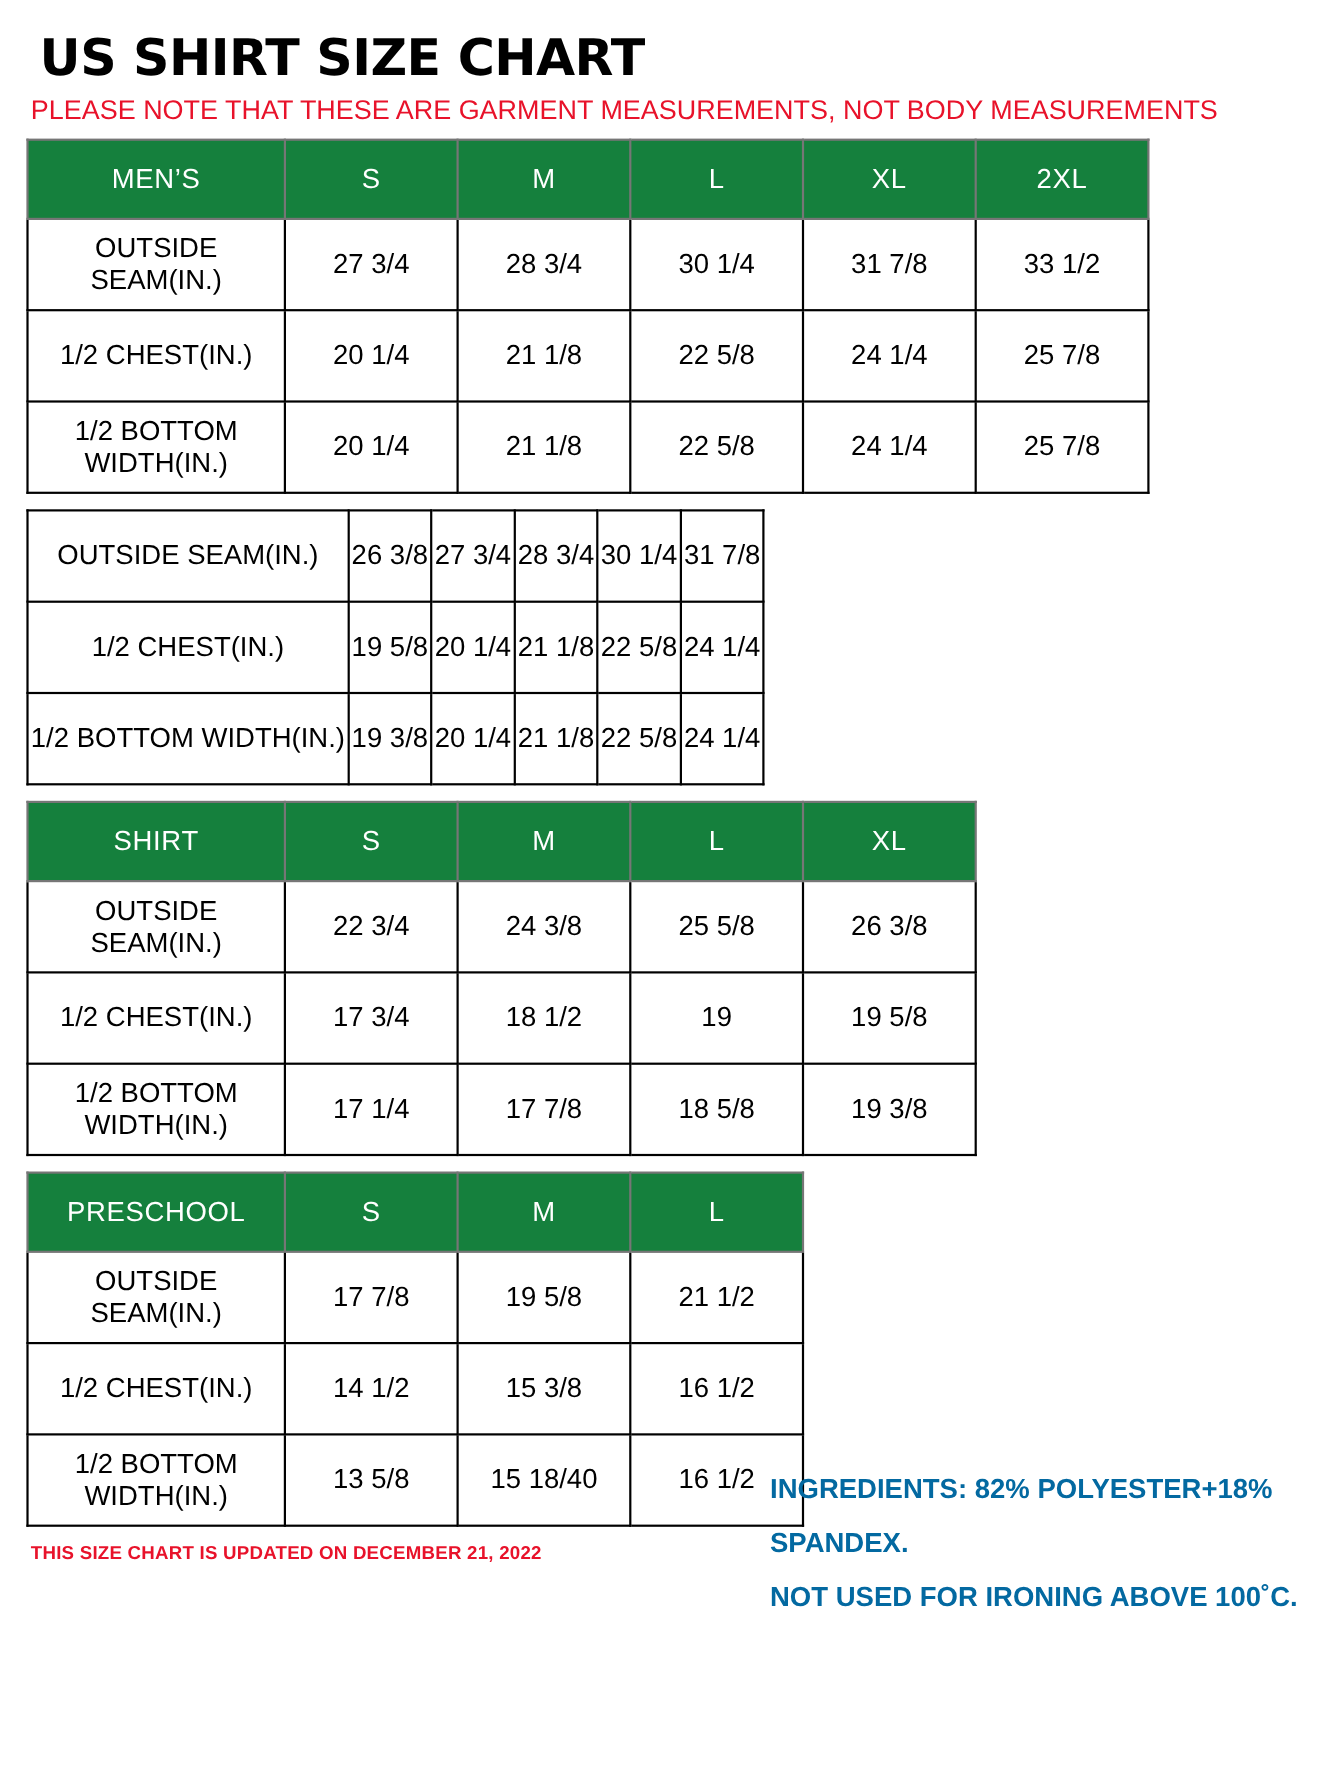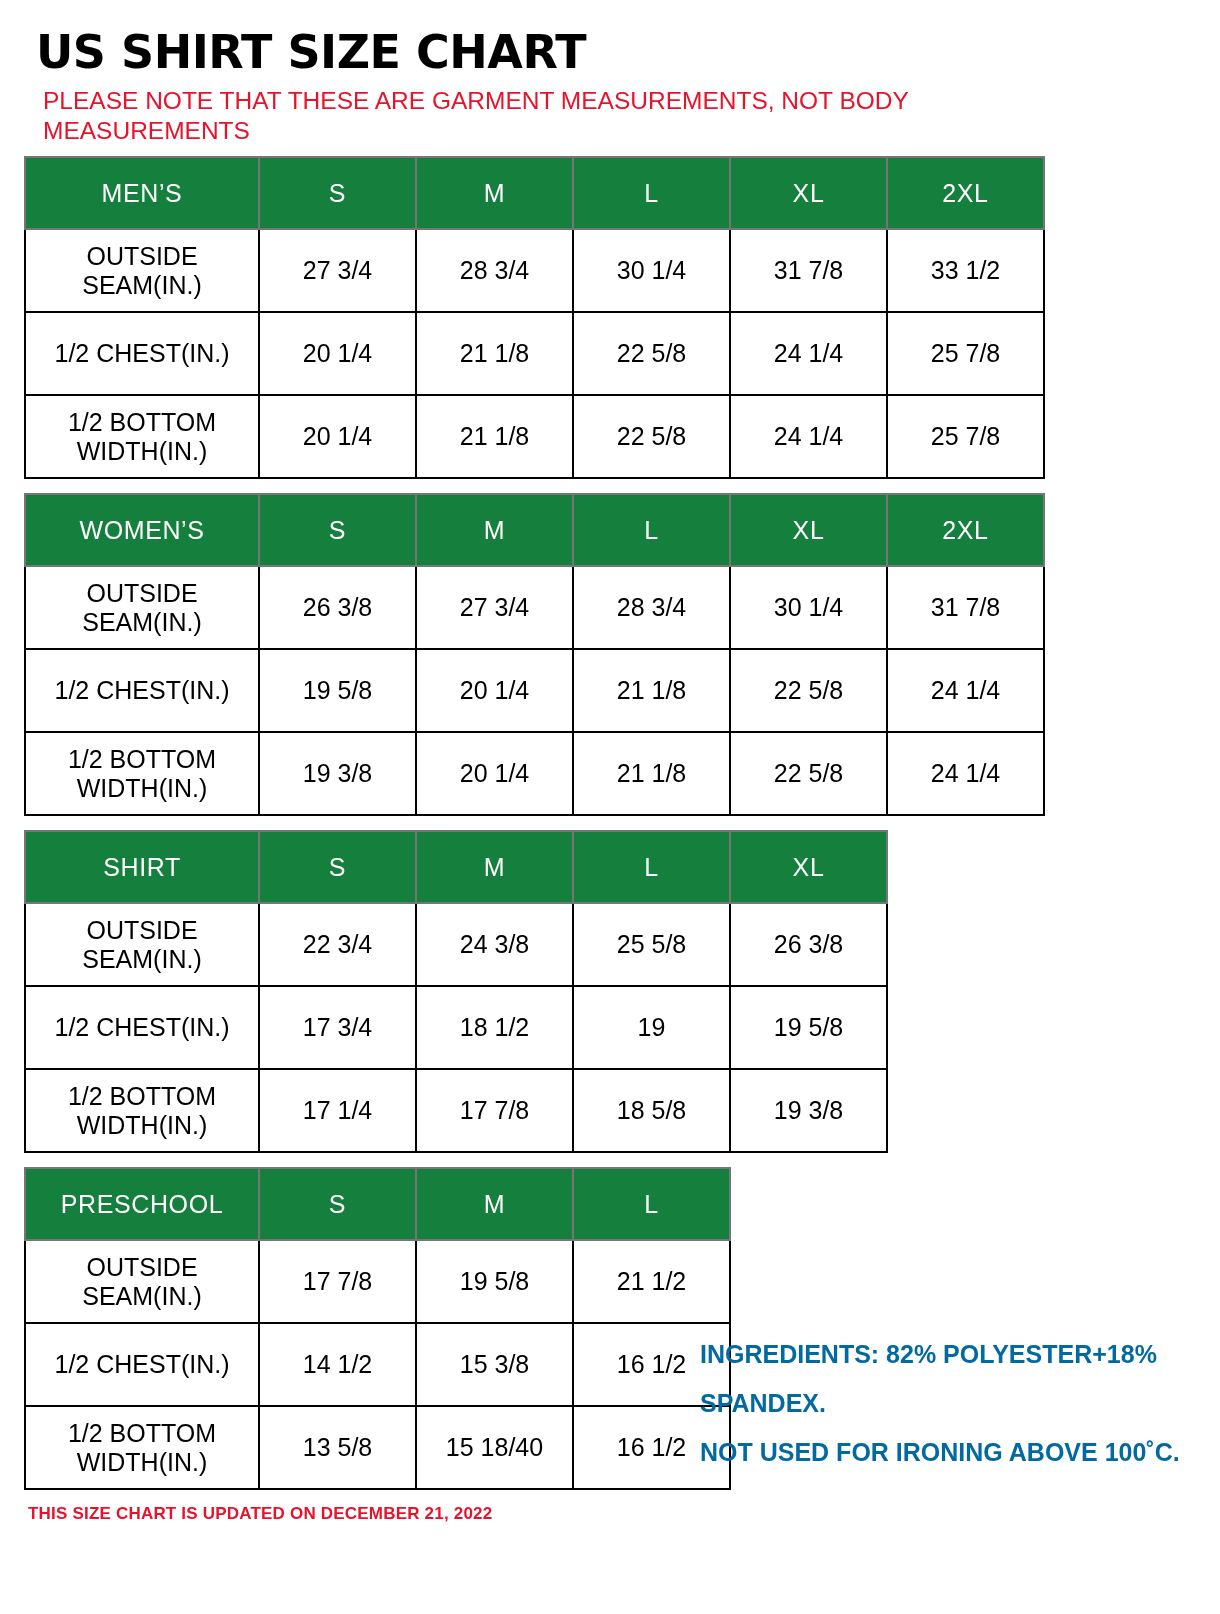--- a/index.html
+++ b/index.html
@@ -25,21 +25,21 @@
     font-weight: bold;
     letter-spacing: -0.5px;
     line-height: 1.05;
     margin: 8px 0 10px 12px;
     font-family: "DejaVu Sans", sans-serif;
   }
   .note {
     color: #e8122a;
     font-size: 24.5px;
     line-height: 1.22;
-    margin: 0 0 10px 19px;
+    margin: 0 0 10px 4px;
     max-width: 1100px;
   }
   table.sizes {
     border-collapse: collapse;
     table-layout: fixed;
     margin-bottom: 14px;
   }
   table.sizes td, table.sizes th {
     border: 2px solid #000000;
     text-align: center;
@@ -128,28 +128,20 @@
       <td>21 1/8</td>
       <td>22 5/8</td>
       <td>24 1/4</td>
       <td>25 7/8</td>
     </tr>
   </tbody>
     </table>
 
   <table class="sizes">
     <tbody>
-        <tr class="head">
-      <td class="col-label">WOMEN’S</td>
-      <td class="col-val">S</td>
-      <td class="col-val">M</td>
-      <td class="col-val">L</td>
-      <td class="col-val">XL</td>
-      <td class="col-val">2XL</td>
-    </tr>
     <tr class="body">
       <td class="label">OUTSIDE SEAM(IN.)</td>
       <td>26 3/8</td>
       <td>27 3/4</td>
       <td>28 3/4</td>
       <td>30 1/4</td>
       <td>31 7/8</td>
     </tr>
     <tr class="body">
       <td class="label">1/2 CHEST(IN.)</td>

